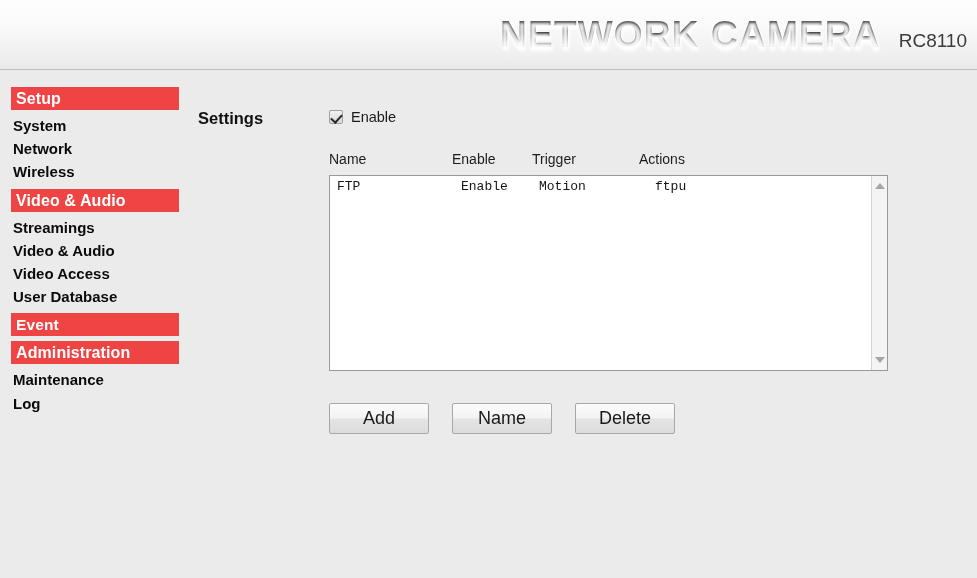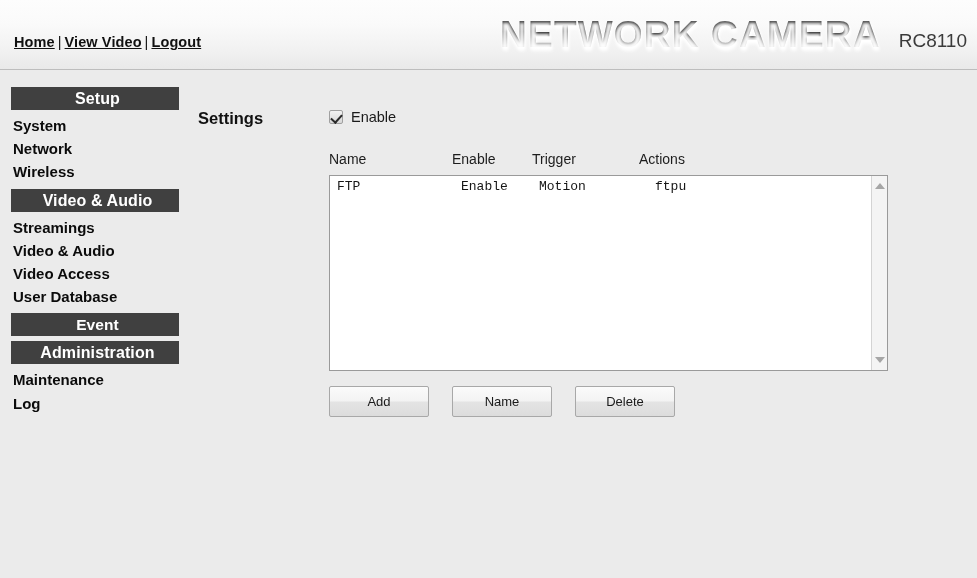--- a/index.html
+++ b/index.html
@@ -79,28 +79,27 @@
     left: 0; top: 71px;
     width: 189px; height: 507px;
     background: #ebebeb;
     border-right: 1px solid #ffffff;
   }
   #sidebar-inner { padding-top: 16px; }
 
   .section-bar {
     margin: 0 9px 0 11px;
     height: 23px;
-    background: #404040;
+    background: #ef4444;
     color: #ffffff;
     font-size: 16px;
     font-weight: bold;
     line-height: 23px;
     padding-left: 5px;
     letter-spacing: 0.1px;
-    text-align: center;
   }
   .section-bar.tight { font-size: 15.5px; }
 
   .nav-item {
     font-size: 15px;
     font-weight: bold;
     color: #0b0b0b;
     padding-left: 13px;
     line-height: 23.2px;
     height: 23.2px;
@@ -245,40 +244,38 @@
   #button-row {
     position: absolute;
     left: 149px; top: 315px;
     display: flex;
   }
   .btn {
     width: 100px; height: 31px;
     background: linear-gradient(to bottom, #fbfbfb 0%, #f3f3f3 48%, #e4e4e4 52%, #dcdcdc 100%);
     border: 1px solid #a8a8a8;
     border-radius: 2px;
-    font-size: 13px;
+    font-size: 18px;
     color: #1a1a1a;
     font-family: "Liberation Sans", sans-serif;
     cursor: pointer;
     display: flex;
     align-items: center;
     justify-content: center;
     padding: 0;
+    margin-top: 17px;
   }
   .btn + .btn { margin-left: 23px; }
 </style>
 </head>
 <body>
 
 <div id="page">
 
   <div id="header">
-    <div id="nav-links">
-      <a href="#">Home</a><span class="sep">|</span><a href="#">View Video</a><span class="sep">|</span><a href="#">Logout</a>
-    </div>
     <div id="logo-wrap">
       <span id="logo-text">NETWORK CAMERA</span>
       <span id="logo-model">RC8110</span>
     </div>
   </div>
 
   <div id="sidebar">
     <div id="sidebar-inner">
 
       <div class="section-bar">Setup</div>

